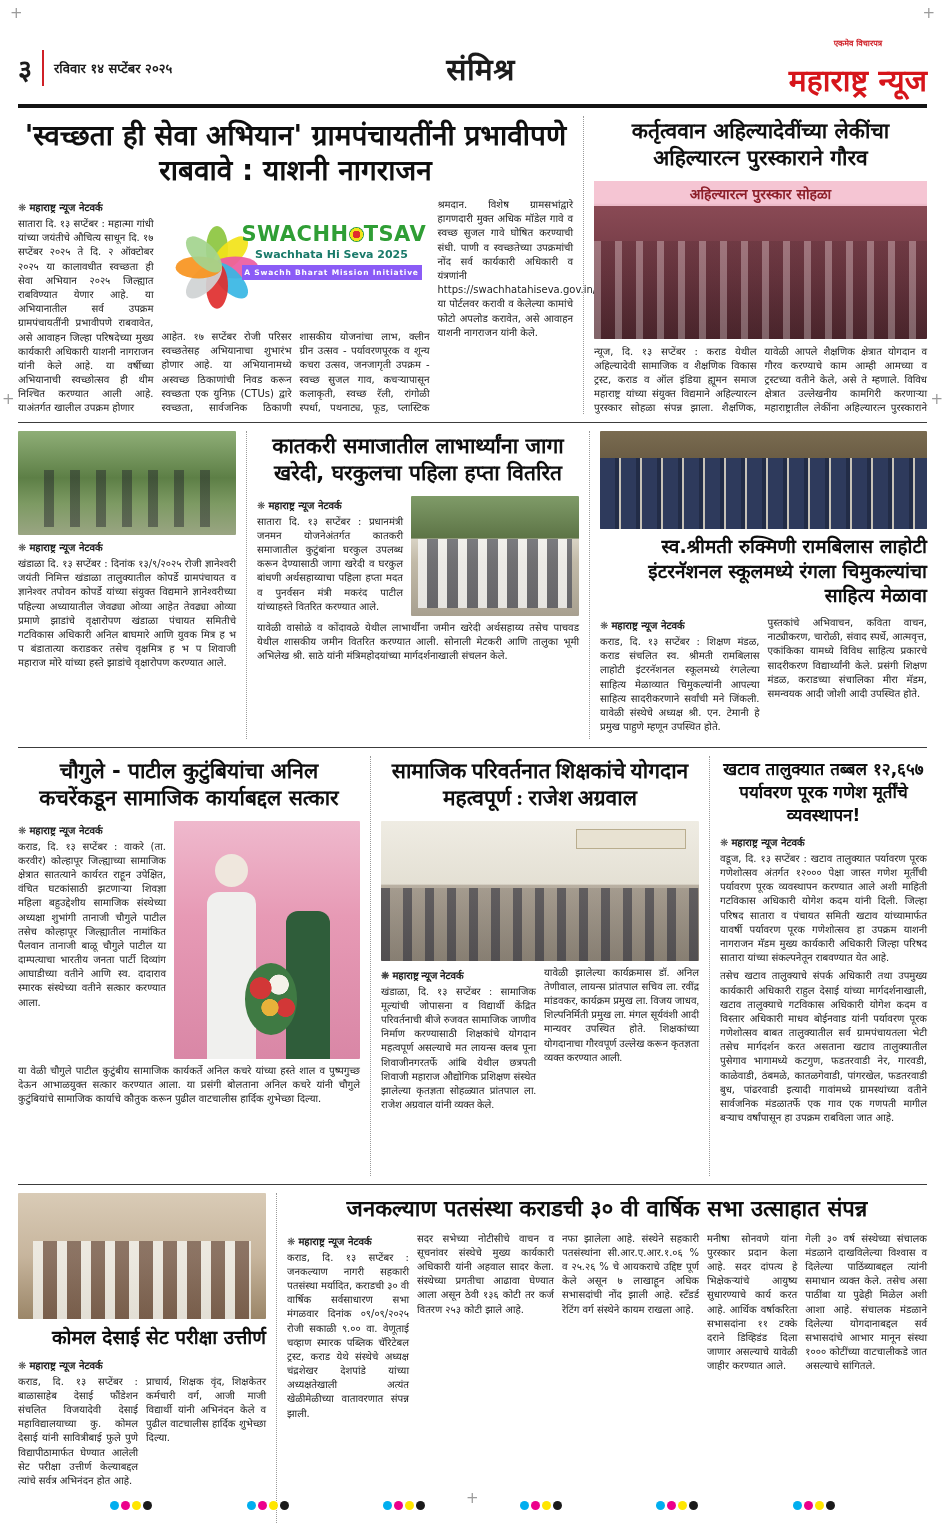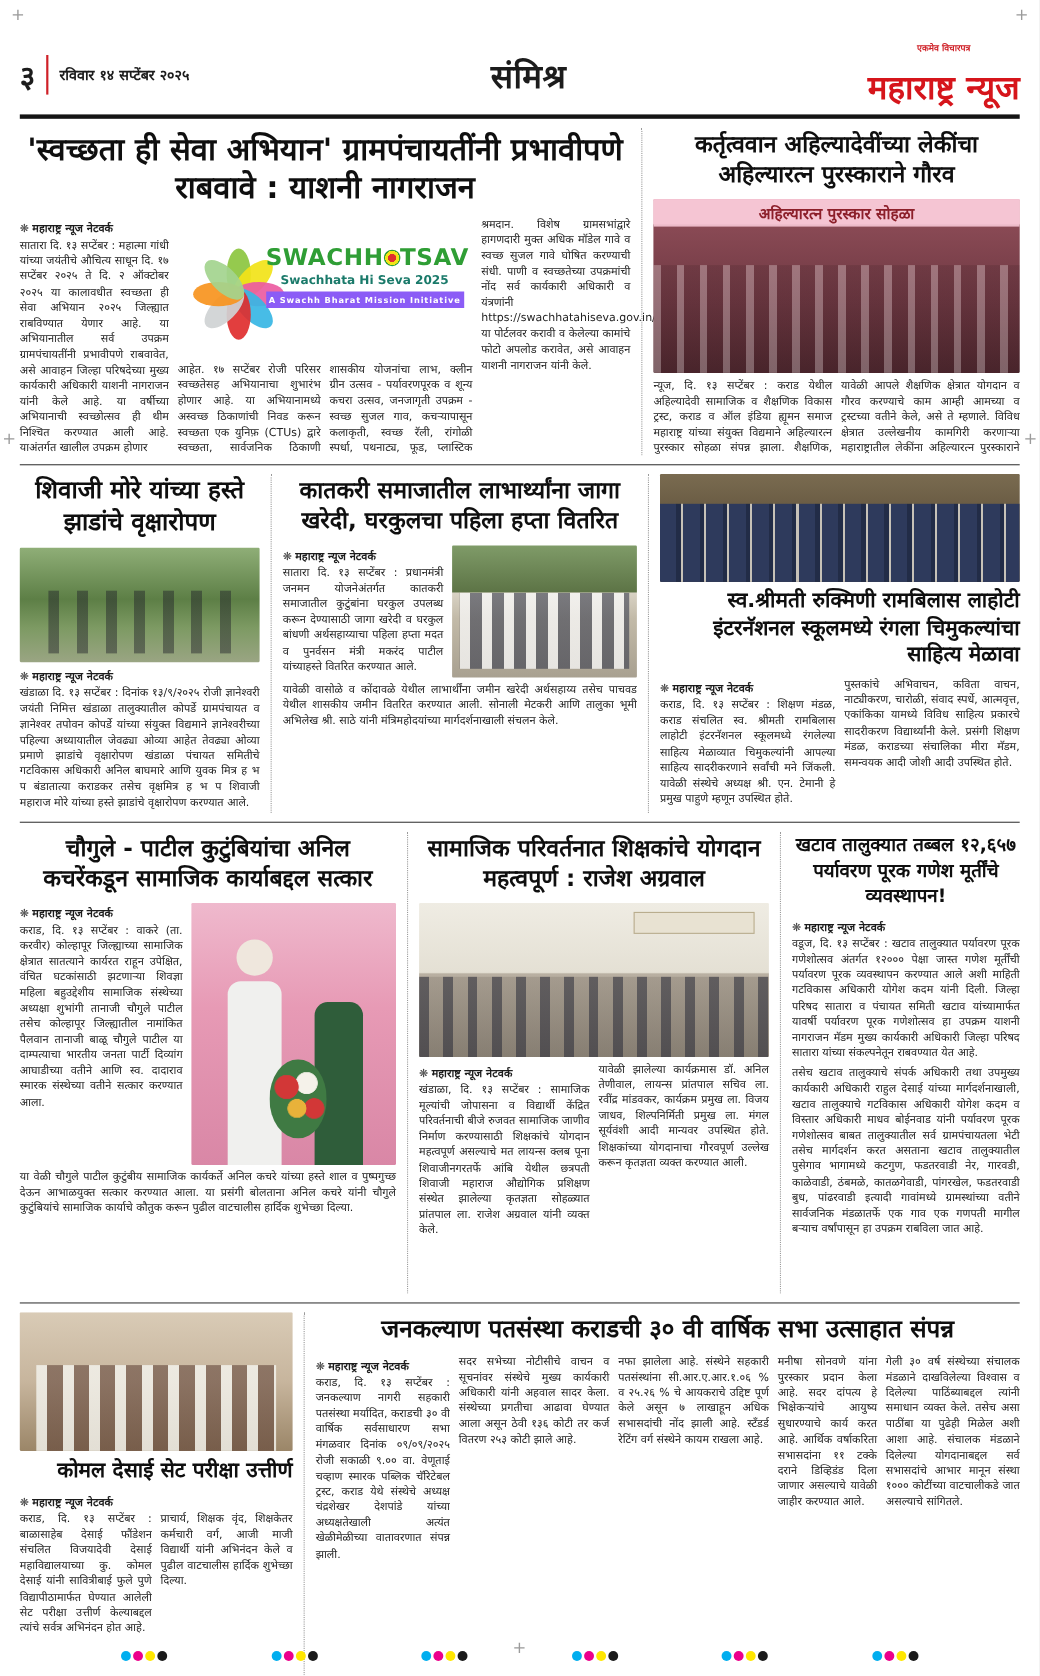--- a/index.html
+++ b/index.html
@@ -166,21 +166,20 @@
         <div class="c btxt">न्यूज, दि. १३ सप्टेंबर : कराड येथील अहिल्यादेवी सामाजिक व शैक्षणिक विकास ट्रस्ट, कराड व ऑल इंडिया ह्यूमन समाज महाराष्ट्र यांच्या संयुक्त विद्यमाने अहिल्यारत्न पुरस्कार सोहळा संपन्न झाला. शैक्षणिक, सामाजिक व आरोग्य क्षेत्रात उल्लेखनीय कामगिरी केलेल्या पूजा बुधे-वाबळे, मनिषा बाबरे या अहिल्येच्या लेकींचा यावेळी गौरव करण्यात आला.</div>
         <div class="c btxt">यावेळी आपले शैक्षणिक क्षेत्रात योगदान व गौरव करण्याचे काम आम्ही आमच्या व ट्रस्टच्या वतीने केले, असे ते म्हणाले. विविध क्षेत्रात उल्लेखनीय कामगिरी करणाऱ्या महाराष्ट्रातील लेकींना अहिल्यारत्न पुरस्काराने कार्याचे कौतुक करून गौरविण्यात आले. हा पुरस्कार वितरण करताना मान्यवर उपस्थित होते.</div>
       </div>
     </article>
   </section>
 
   <div class="rule"></div>
 
   <section class="row row2">
     <article style="width:218px;flex:none;">
-      <h2 class="h-md">शिवाजी मोरे यांच्या हस्ते झाडांचे वृक्षारोपण</h2>
       <div class="photo ph-green" style="height:104px;margin-bottom:5px;">
           <div class="fig"></div>
         </div>
       <div class="byline"><span class="star">❋</span><span>महाराष्ट्र न्यूज नेटवर्क</span></div>
       <div class="btxt">खंडाळा दि. १३ सप्टेंबर : दिनांक १३/९/२०२५ रोजी ज्ञानेश्वरी जयंती निमित्त खंडाळा तालुक्यातील कोपर्डे ग्रामपंचायत व ज्ञानेश्वर तपोवन कोपर्डे यांच्या संयुक्त विद्यमाने ज्ञानेश्वरीच्या पहिल्या अध्यायातील जेवढ्या ओव्या आहेत तेवढ्या ओव्या प्रमाणे झाडांचे वृक्षारोपण खंडाळा पंचायत समितीचे गटविकास अधिकारी अनिल बाघमारे आणि युवक मित्र ह भ प बंडातात्या कराडकर तसेच वृक्षमित्र ह भ प शिवाजी महाराज मोरे यांच्या हस्ते झाडांचे वृक्षारोपण करण्यात आले.</div>
     </article>
 
     <article class="dotl" style="width:322px;flex:none;">
       <h2 class="h-lg">कातकरी समाजातील लाभार्थ्यांना जागा खरेदी, घरकुलचा पहिला हप्ता वितरित</h2>
       <div style="display:flex;gap:8px;margin-bottom:5px;">
@@ -223,21 +222,21 @@
         <div class="photo ph-pink" style="flex:1;height:238px;">
           <div class="turban"></div>
           <div class="p1"></div>
           <div class="p2"></div>
           <div class="bouquet"></div>
         </div>
       </div>
       <div class="btxt">या वेळी चौगुले पाटील कुटुंबीय सामाजिक कार्यकर्ते अनिल कचरे यांच्या हस्ते शाल व पुष्पगुच्छ देऊन आभाळयुक्त सत्कार करण्यात आला. या प्रसंगी बोलताना अनिल कचरे यांनी चौगुले कुटुंबियांचे सामाजिक कार्याचे कौतुक करून पुढील वाटचालीस हार्दिक शुभेच्छा दिल्या.</div>
     </article>
 
-    <article class="dotl" style="width:318px;flex:none;">
+    <article class="dotl" style="width:318px;flex:none;font-family:Liberation Serif, serif;">
       <h2 class="h-lg">सामाजिक परिवर्तनात शिक्षकांचे योगदान महत्वपूर्ण : राजेश अग्रवाल</h2>
       <div class="photo ph-hall" style="height:140px;margin-bottom:5px;">
         <div class="ban"></div>
         <div class="aud"></div>
       </div>
       <div class="cols">
         <div class="c">
           <div class="byline"><span class="star">❋</span><span>महाराष्ट्र न्यूज नेटवर्क</span></div>
           <div class="btxt">खंडाळा, दि. १३ सप्टेंबर : सामाजिक मूल्यांची जोपासना व विद्यार्थी केंद्रित परिवर्तनाची बीजे रुजवत सामाजिक जाणीव निर्माण करण्यासाठी शिक्षकांचे योगदान महत्वपूर्ण असल्याचे मत लायन्स क्लब पूना शिवाजीनगरतर्फे आंबि येथील छत्रपती शिवाजी महाराज औद्योगिक प्रशिक्षण संस्थेत झालेल्या कृतज्ञता सोहळ्यात प्रांतपाल ला. राजेश अग्रवाल यांनी व्यक्त केले.</div>
         </div>

